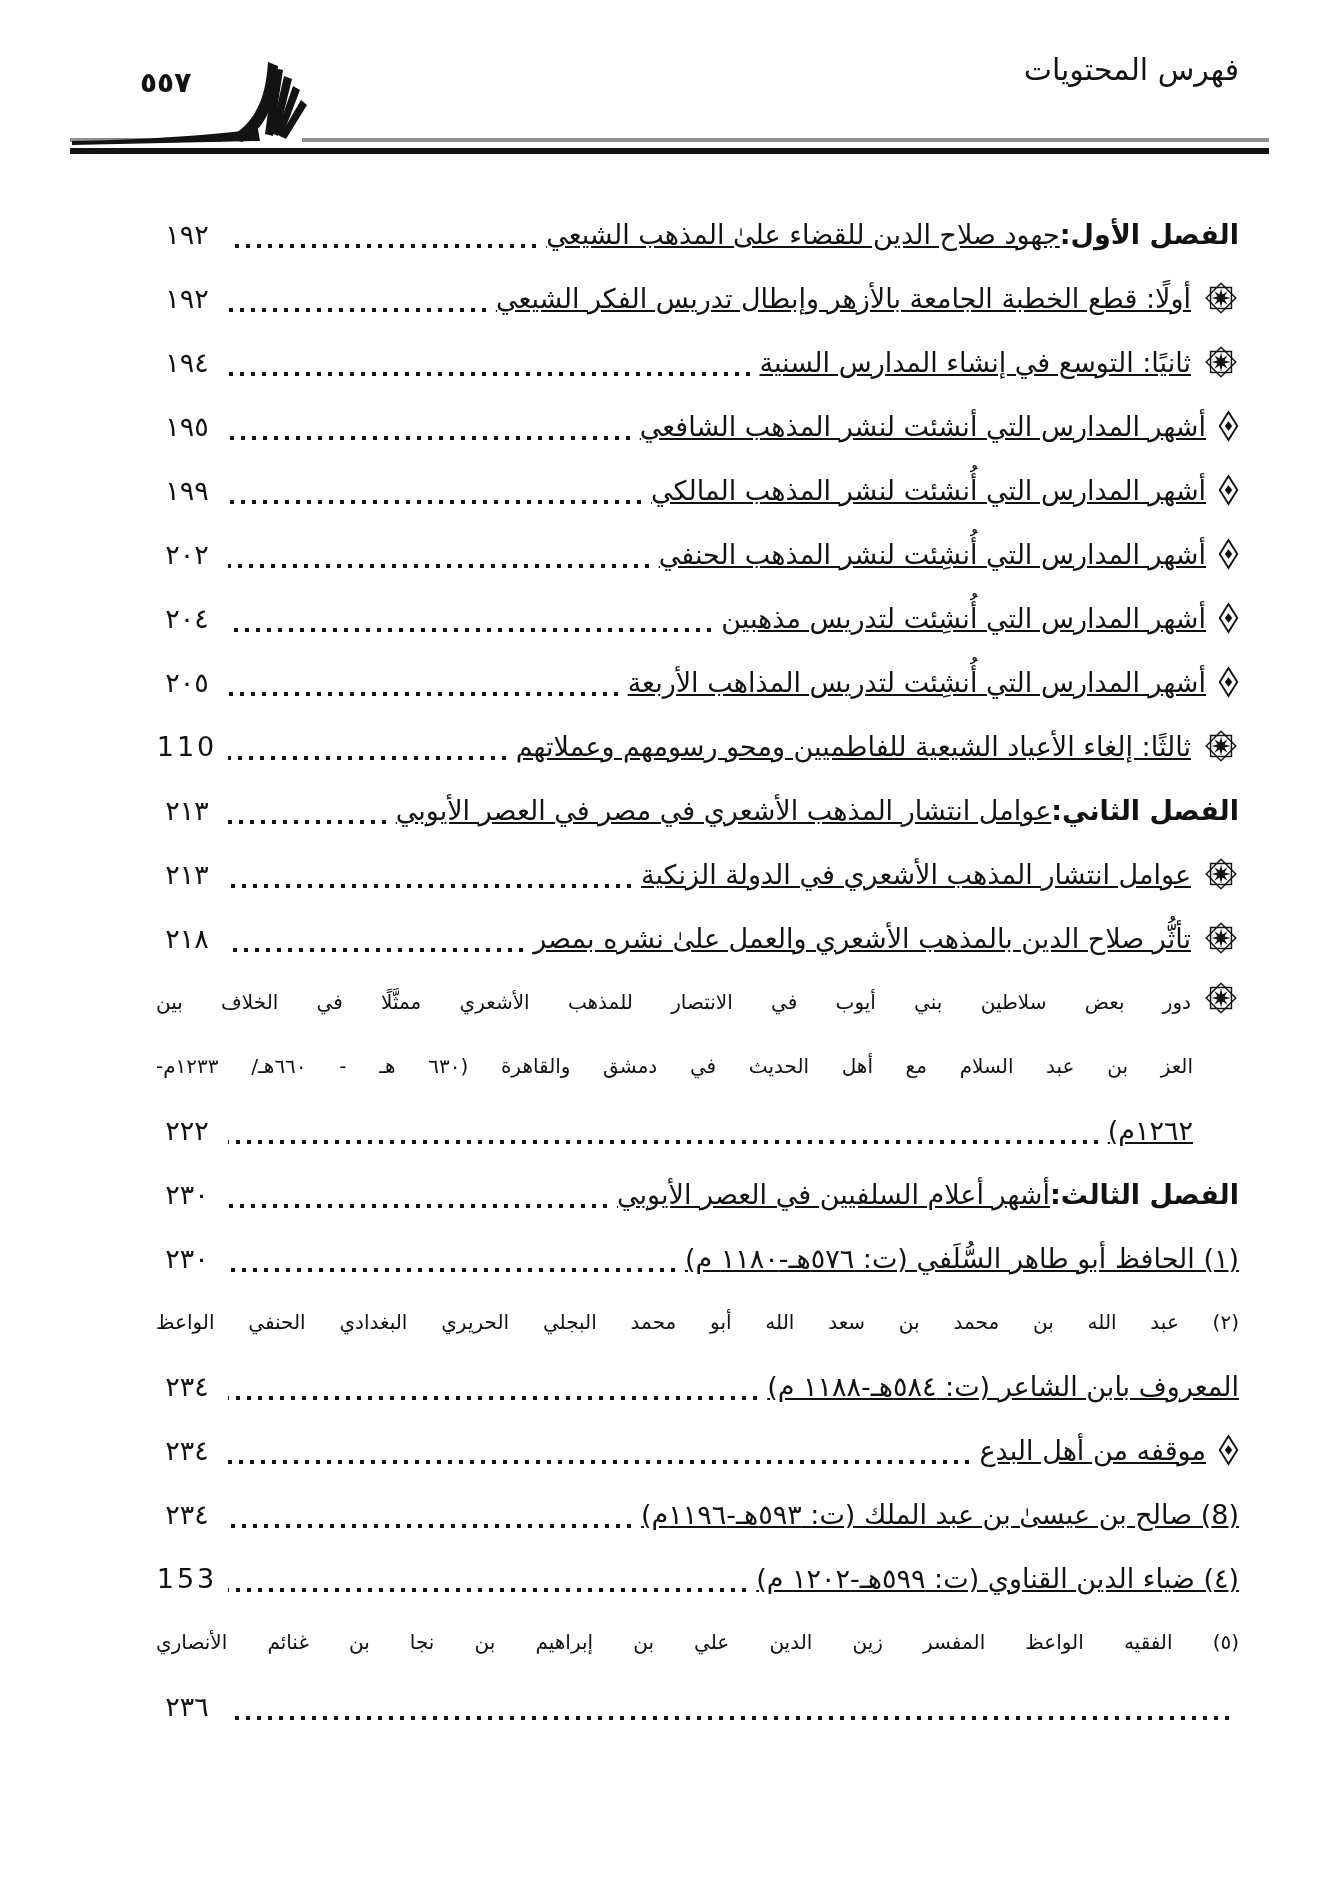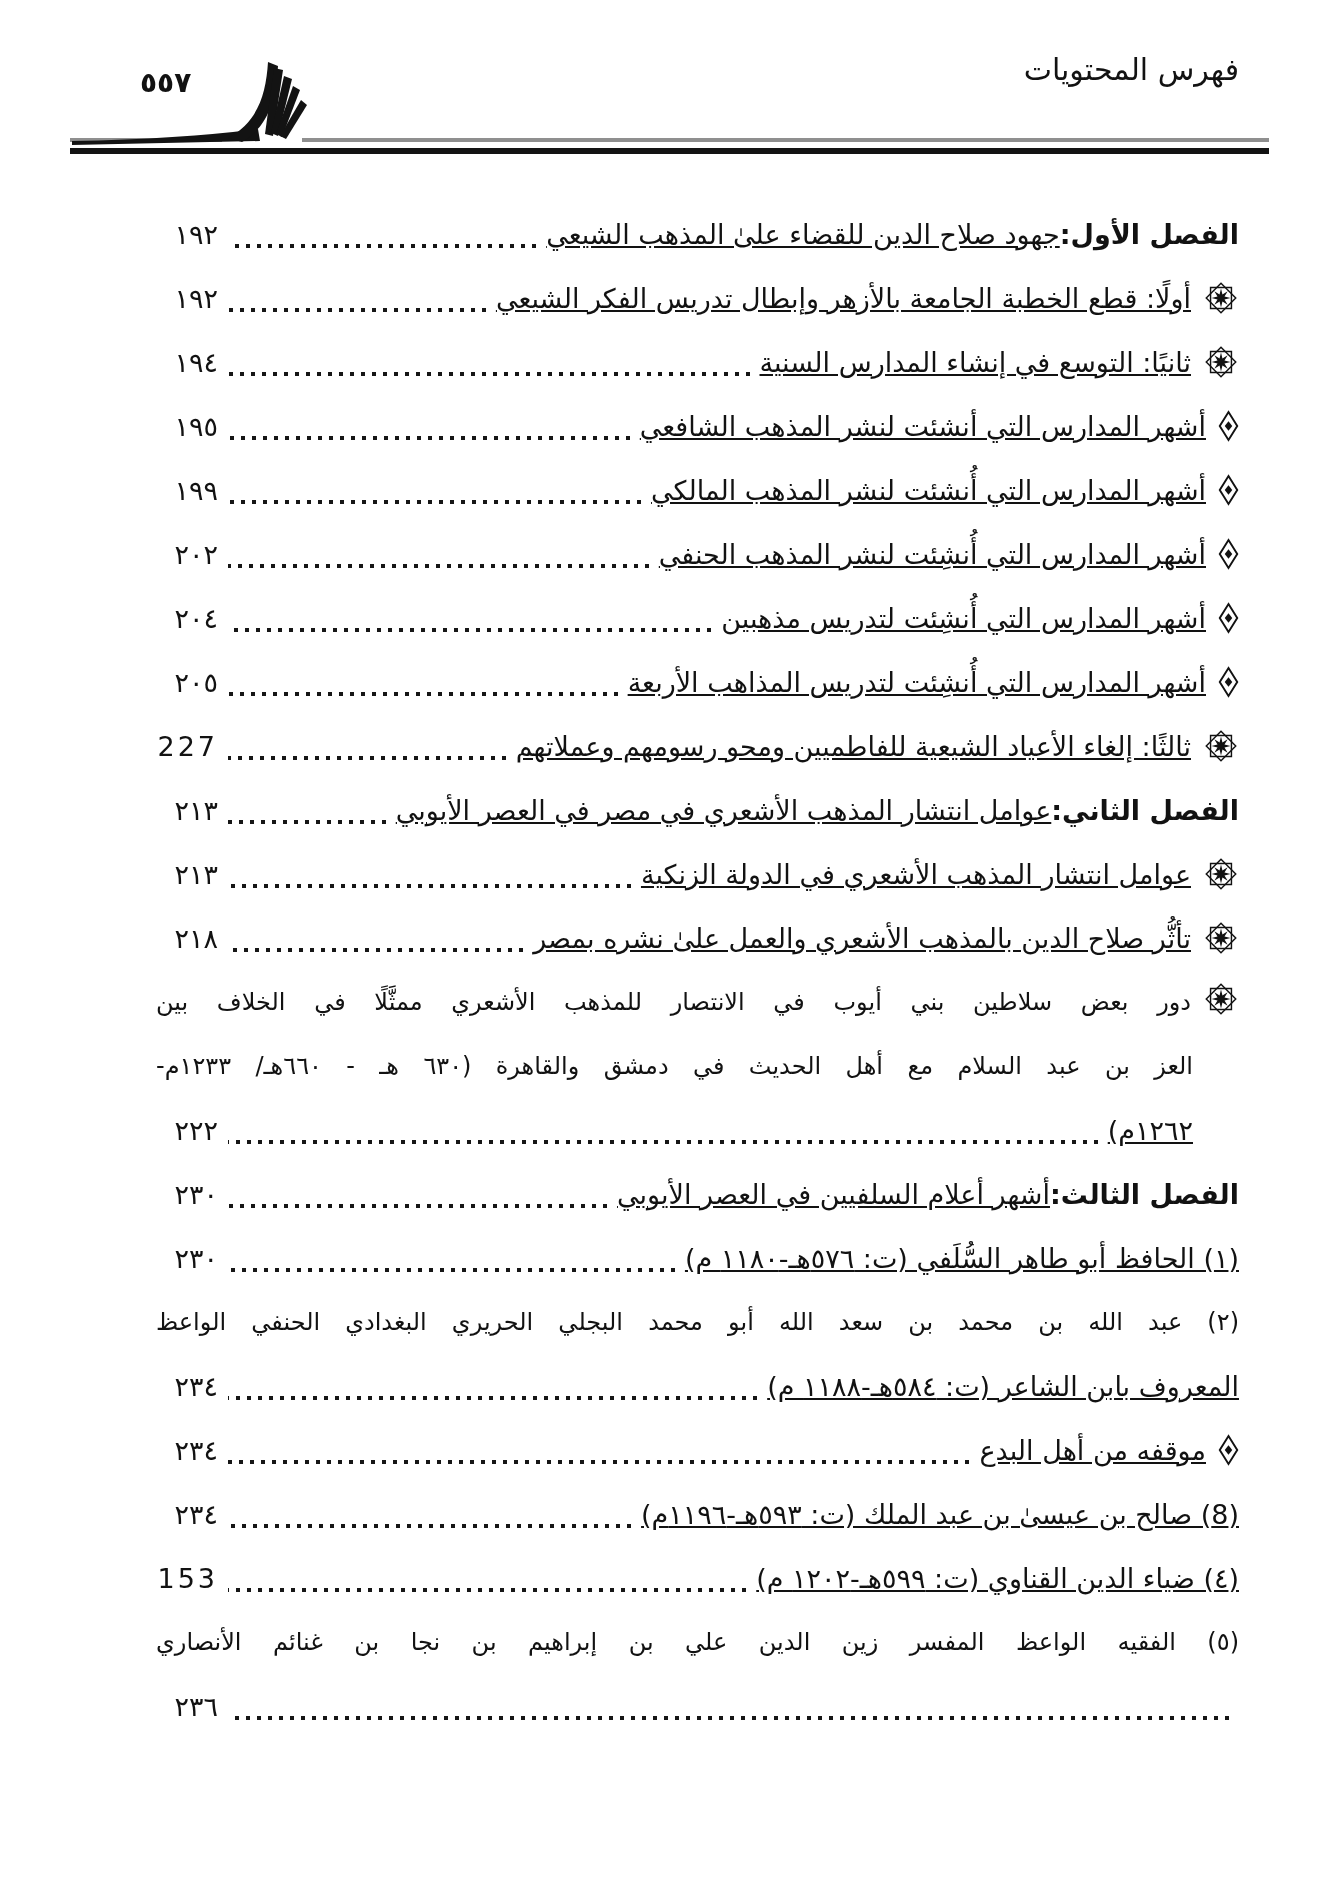--- a/index.html
+++ b/index.html
@@ -61,21 +61,21 @@
   .line {
     height: 64px;
     display: flex;
     align-items: center;
     font-size: 27px;
     white-space: nowrap;
   }
   .jline {
     height: 64px;
     line-height: 64px;
-    font-size: 24px;
+    font-size: 20px;
     text-align: justify;
     text-align-last: justify;
   }
   .jline svg { vertical-align: -7px; }
   .cont-star { padding-right: 46px; }
   .bullet {
     flex: 0 0 auto;
     margin-left: 12px;
     display: inline-block;
   }
@@ -86,21 +86,21 @@
     flex: 1 1 0;
     min-width: 8px;
     height: 4px;
     margin: 0 10px;
     margin-top: 24px;
     background: repeating-linear-gradient(to left, #161616 0 4px, transparent 4px 11px);
   }
   .pg {
     flex: 0 0 auto;
     min-width: 62px;
-    text-align: right;
+    text-align: center;
     letter-spacing: 3px;
     font-size: 27px;
   }
 </style>
 </head>
 <body>
 
 <div class="page">
 
   <h1 class="hdr-title">فهرس المحتويات</h1>
@@ -199,21 +199,21 @@
         <span class="pg">٢٠٥</span>
       </div>
       <div class="line">
         <svg class="bullet" width="36" height="36" viewBox="0 0 40 40">
           <polygon points="8.4,8.4 31.6,8.4 31.6,31.6 8.4,31.6" fill="none" stroke="#121212" stroke-width="1.6"></polygon>
           <polygon points="20,3.6 36.4,20 20,36.4 3.6,20" fill="none" stroke="#121212" stroke-width="1.6"></polygon>
           <polygon points="30.5,20 23.9,21.6 27.4,27.4 21.6,23.9 20,30.5 18.4,23.9 12.6,27.4 16.1,21.6 9.5,20 16.1,18.4 12.6,12.6 18.4,16.1 20,9.5 21.6,16.1 27.4,12.6 23.9,18.4" fill="#121212"></polygon>
         </svg>
         <span class="txt">ثالثًا: إلغاء الأعياد الشيعية للفاطميين ومحو رسومهم وعملاتهم</span>
         <span class="leader"></span>
-        <span class="pg">227</span>
+        <span class="pg">110</span>
       </div>
       <div class="line">
         <span class="chl">الفصل الثاني: </span>
         <span class="txt">عوامل انتشار المذهب الأشعري في مصر في العصر الأيوبي</span>
         <span class="leader"></span>
         <span class="pg">٢١٣</span>
       </div>
       <div class="line">
         <svg class="bullet" width="36" height="36" viewBox="0 0 40 40">
           <polygon points="8.4,8.4 31.6,8.4 31.6,31.6 8.4,31.6" fill="none" stroke="#121212" stroke-width="1.6"></polygon>

